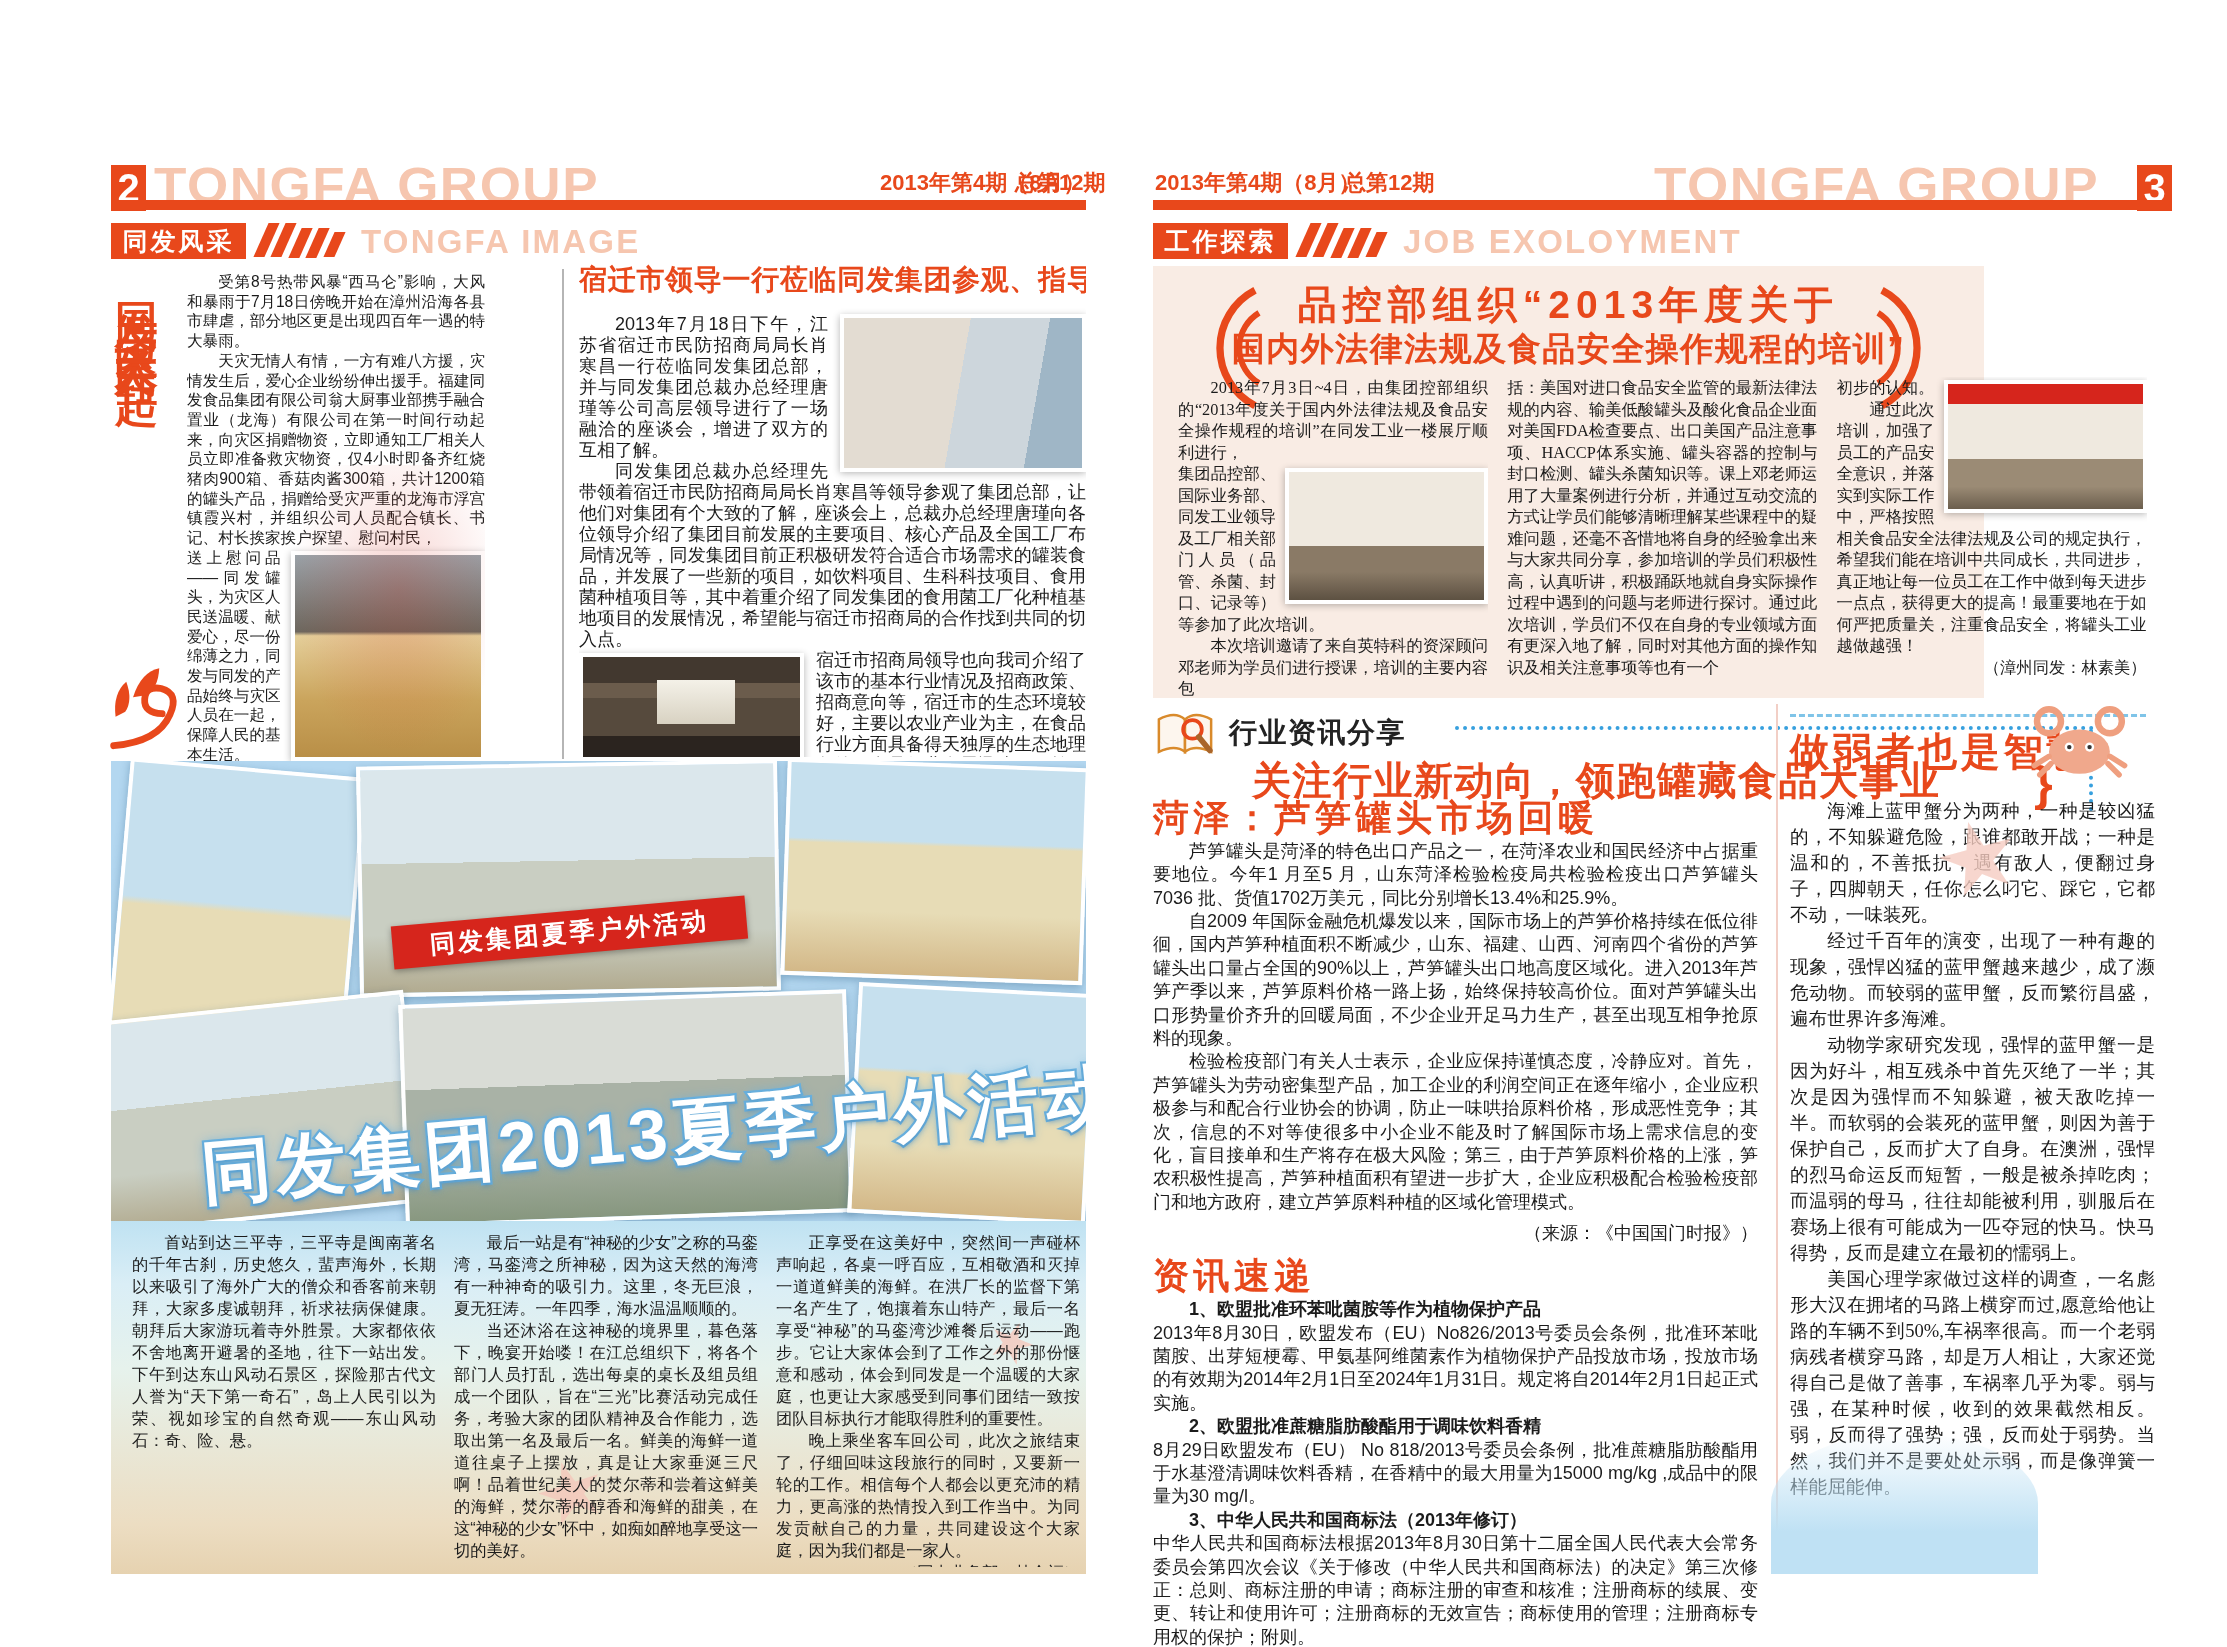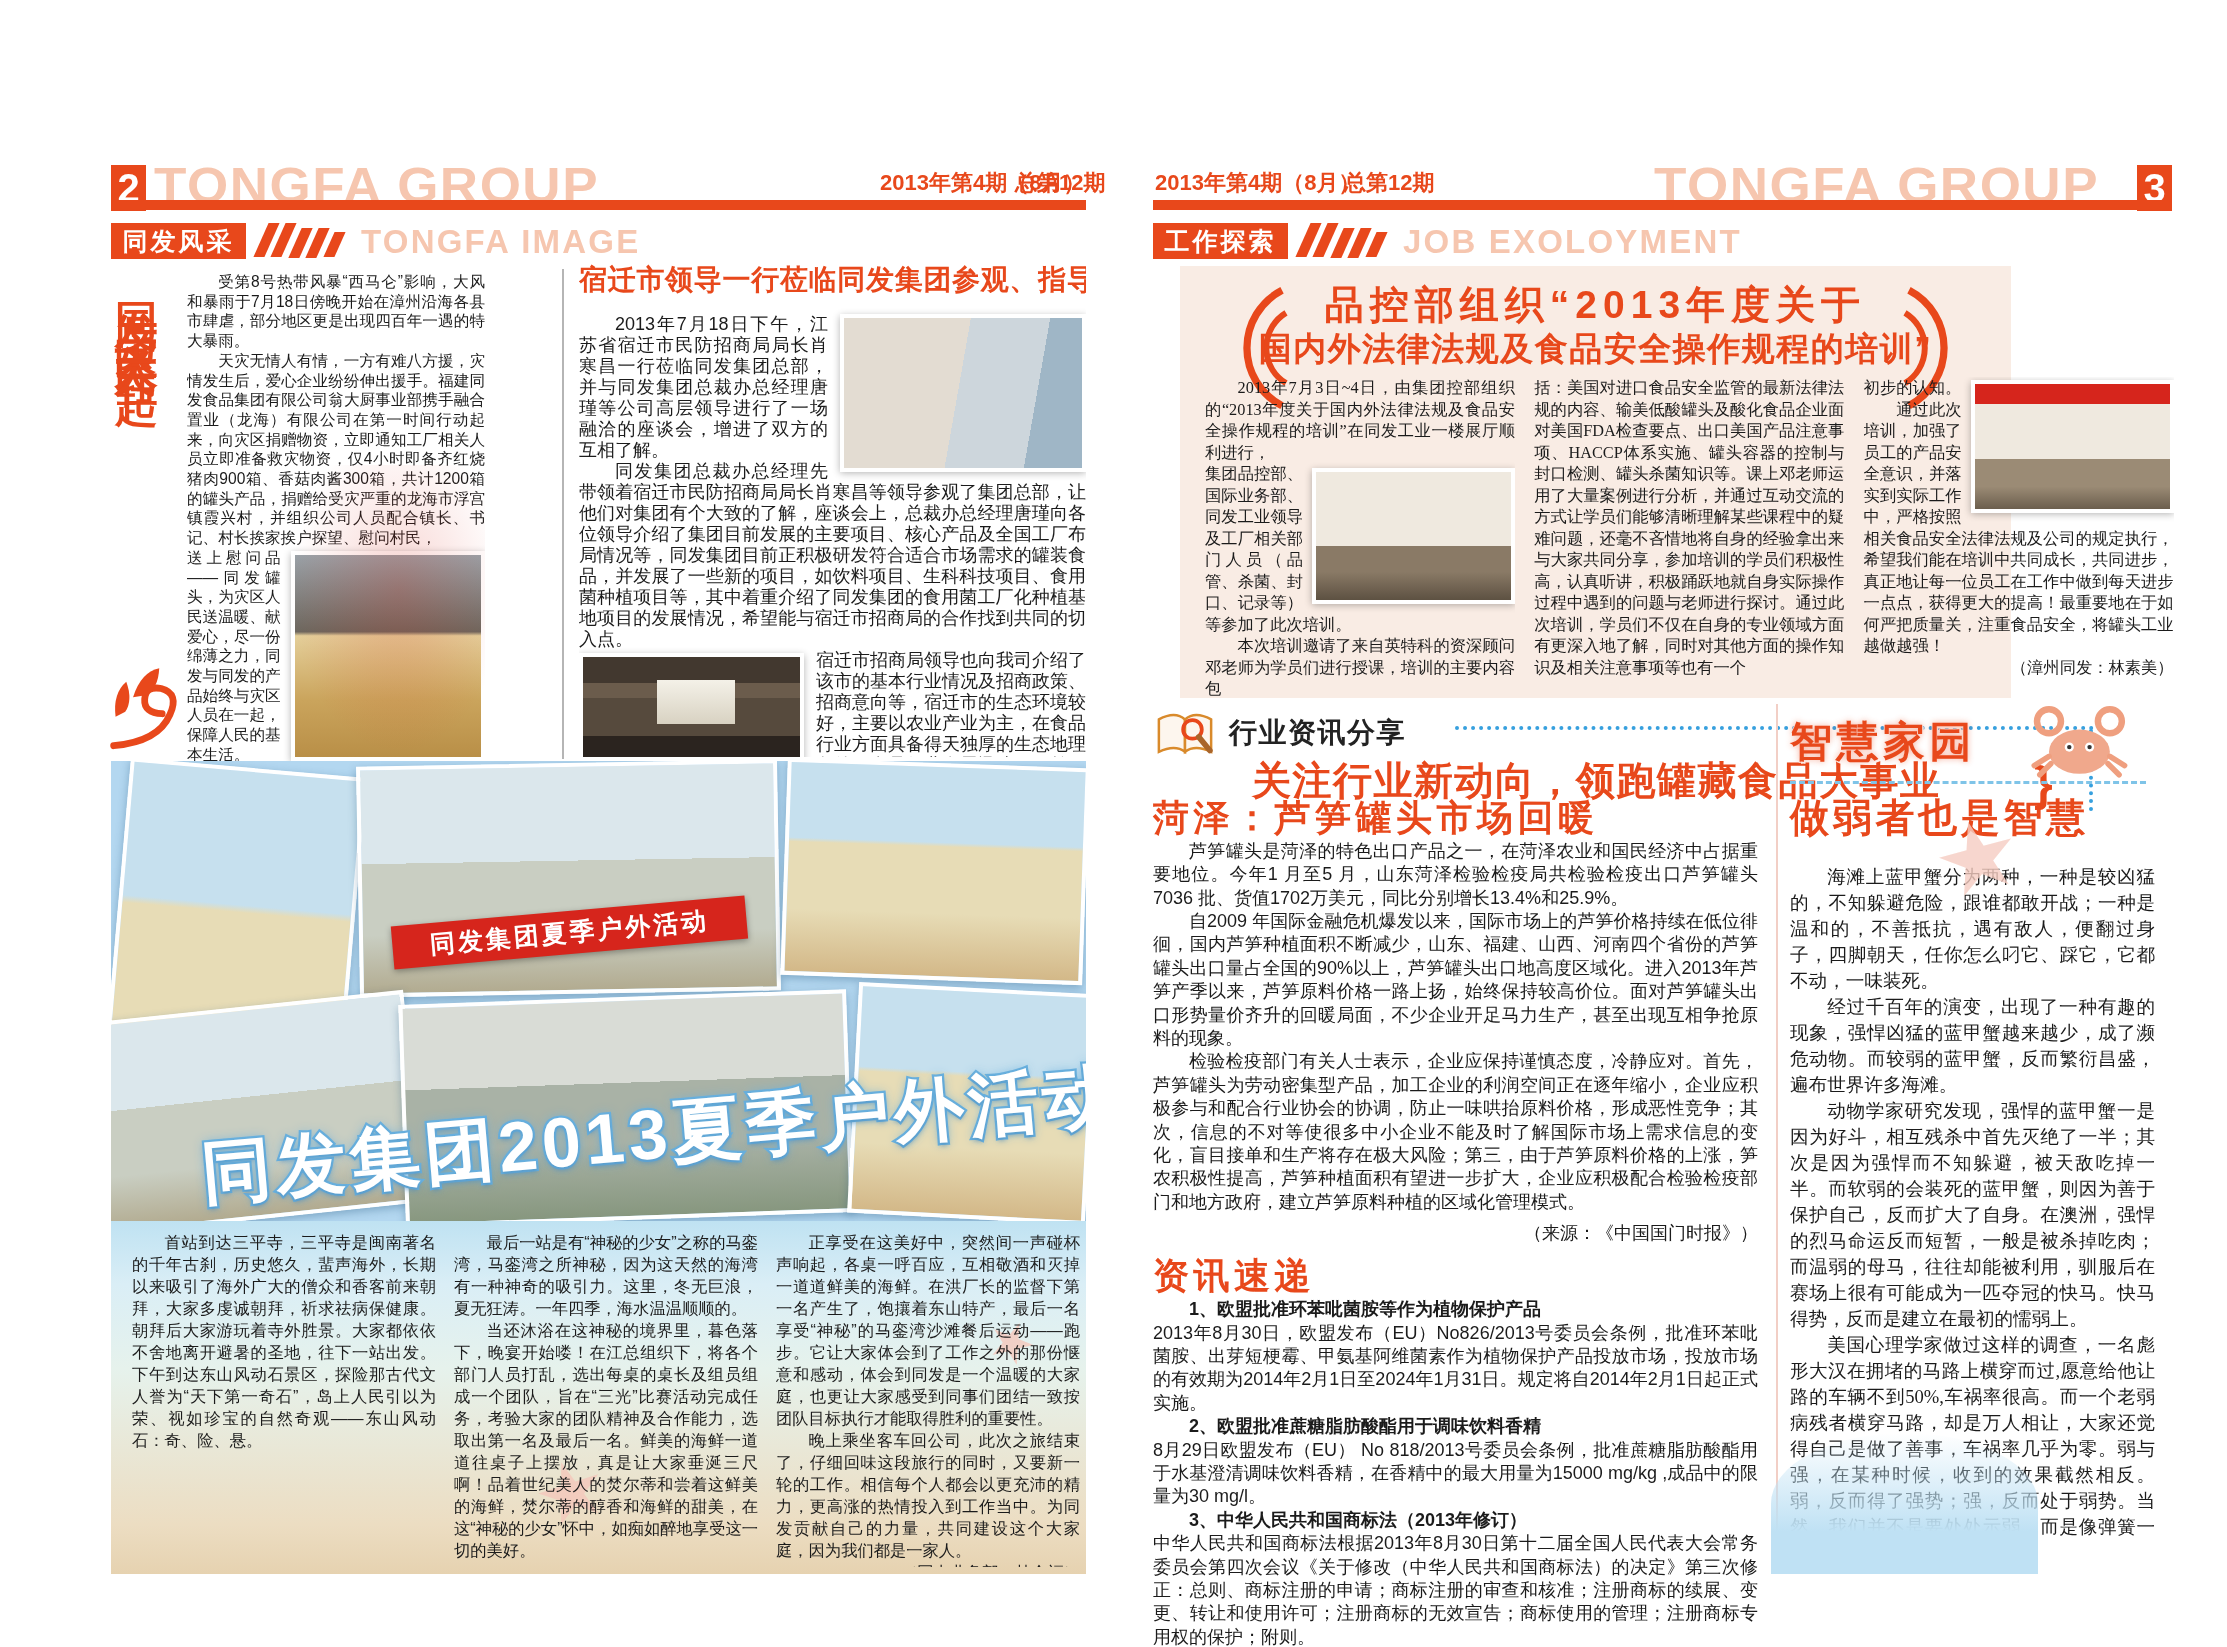--- a/index.html
+++ b/index.html
@@ -187,21 +187,21 @@
   <div class="abs secbox" style="left:1153px;top:223px;">工作探索</div>
   <div class="abs slashes" style="left:1303px;top:223px;">
     <span class="slash"></span>
       <span class="slash"></span>
       <span class="slash s2"></span>
       <span class="slash s2"></span>
       <span class="slash s3"></span>
   </div>
   <div class="abs secen" style="left:1403px;top:223px;">JOB EXOLOYMENT</div>
 
-  <div class="abs panel" style="left:1180px;top:266px;width:831px;height:432px;">
+  <div class="abs panel" style="left:1153px;top:266px;width:831px;height:432px;">
     <div class="abs" style="left:27px;top:19.3px;">
       <svg viewBox="0 0 120 190" width="97" height="126">
         <path d="M100,8 A98,98 0 0 0 100,182" stroke="#e8481b" stroke-width="11" fill="none"></path>
         <path d="M106,42 A62,62 0 0 0 106,148" stroke="#e8481b" stroke-width="9" fill="none"></path>
       </svg>
     </div>
     <div class="abs" style="right:27px;top:19.3px;transform:scaleX(-1);">
       <svg viewBox="0 0 120 190" width="97" height="126">
         <path d="M100,8 A98,98 0 0 0 100,182" stroke="#e8481b" stroke-width="11" fill="none"></path>
         <path d="M106,42 A62,62 0 0 0 106,148" stroke="#e8481b" stroke-width="9" fill="none"></path>
@@ -265,21 +265,20 @@
         <circle cx="94" cy="22" r="13" fill="none" stroke="#ef9f7f" stroke-width="7"></circle>
         <ellipse cx="61" cy="55" rx="33" ry="24" fill="#f0a88c"></ellipse>
         <circle cx="50" cy="50" r="5" fill="#fff"></circle>
           <circle cx="72" cy="50" r="5" fill="#fff"></circle>
         <circle cx="50" cy="50" r="2.4" fill="#333"></circle>
           <circle cx="72" cy="50" r="2.4" fill="#333"></circle>
         <path d="M28,60 L12,70 M30,68 L18,80 M94,60 L110,70 M92,68 L104,80" stroke="#ef9f7f" stroke-width="6" stroke-linecap="round"></path>
       </svg>
     </div>
     <span class="star wdeco" style="left:156px;top:97px;font-size:97px;color:#f6cdc2;transform:rotate(-15deg);">★</span>
-    <div class="wbadge" style="margin-top:10.4px;">智慧家园</div>
     <div class="wdash"></div>
     <div class="wtitle">做弱者也是智慧</div>
     <div class="wbody" style="margin-top:19.3px;">
       <p>海滩上蓝甲蟹分为两种，一种是较凶猛的，不知躲避危险，跟谁都敢开战；一种是温和的，不善抵抗，遇有敌人，便翻过身子，四脚朝天，任你怎么叼它、踩它，它都不动，一味装死。</p>
       <p>经过千百年的演变，出现了一种有趣的现象，强悍凶猛的蓝甲蟹越来越少，成了濒危动物。而较弱的蓝甲蟹，反而繁衍昌盛，遍布世界许多海滩。</p>
       <p>动物学家研究发现，强悍的蓝甲蟹一是因为好斗，相互残杀中首先灭绝了一半；其次是因为强悍而不知躲避，被天敌吃掉一半。而软弱的会装死的蓝甲蟹，则因为善于保护自己，反而扩大了自身。在澳洲，强悍的烈马命运反而短暂，一般是被杀掉吃肉；而温弱的母马，往往却能被利用，驯服后在赛场上很有可能成为一匹夺冠的快马。快马得势，反而是建立在最初的懦弱上。</p>
       <p>美国心理学家做过这样的调查，一名彪形大汉在拥堵的马路上横穿而过,愿意给他让路的车辆不到50%,车祸率很高。而一个老弱病残者横穿马路，却是万人相让，大家还觉得自己是做了善事，车祸率几乎为零。弱与强，在某种时候，收到的效果截然相反。弱，反而得了强势；强，反而处于弱势。当然，我们并不是要处处示弱，而是像弹簧一样能屈能伸。</p>
     </div>
     <div class="abs wwave" style="left:-7.4px;bottom:0;width:267px;height:141px;"></div>
   </div>

